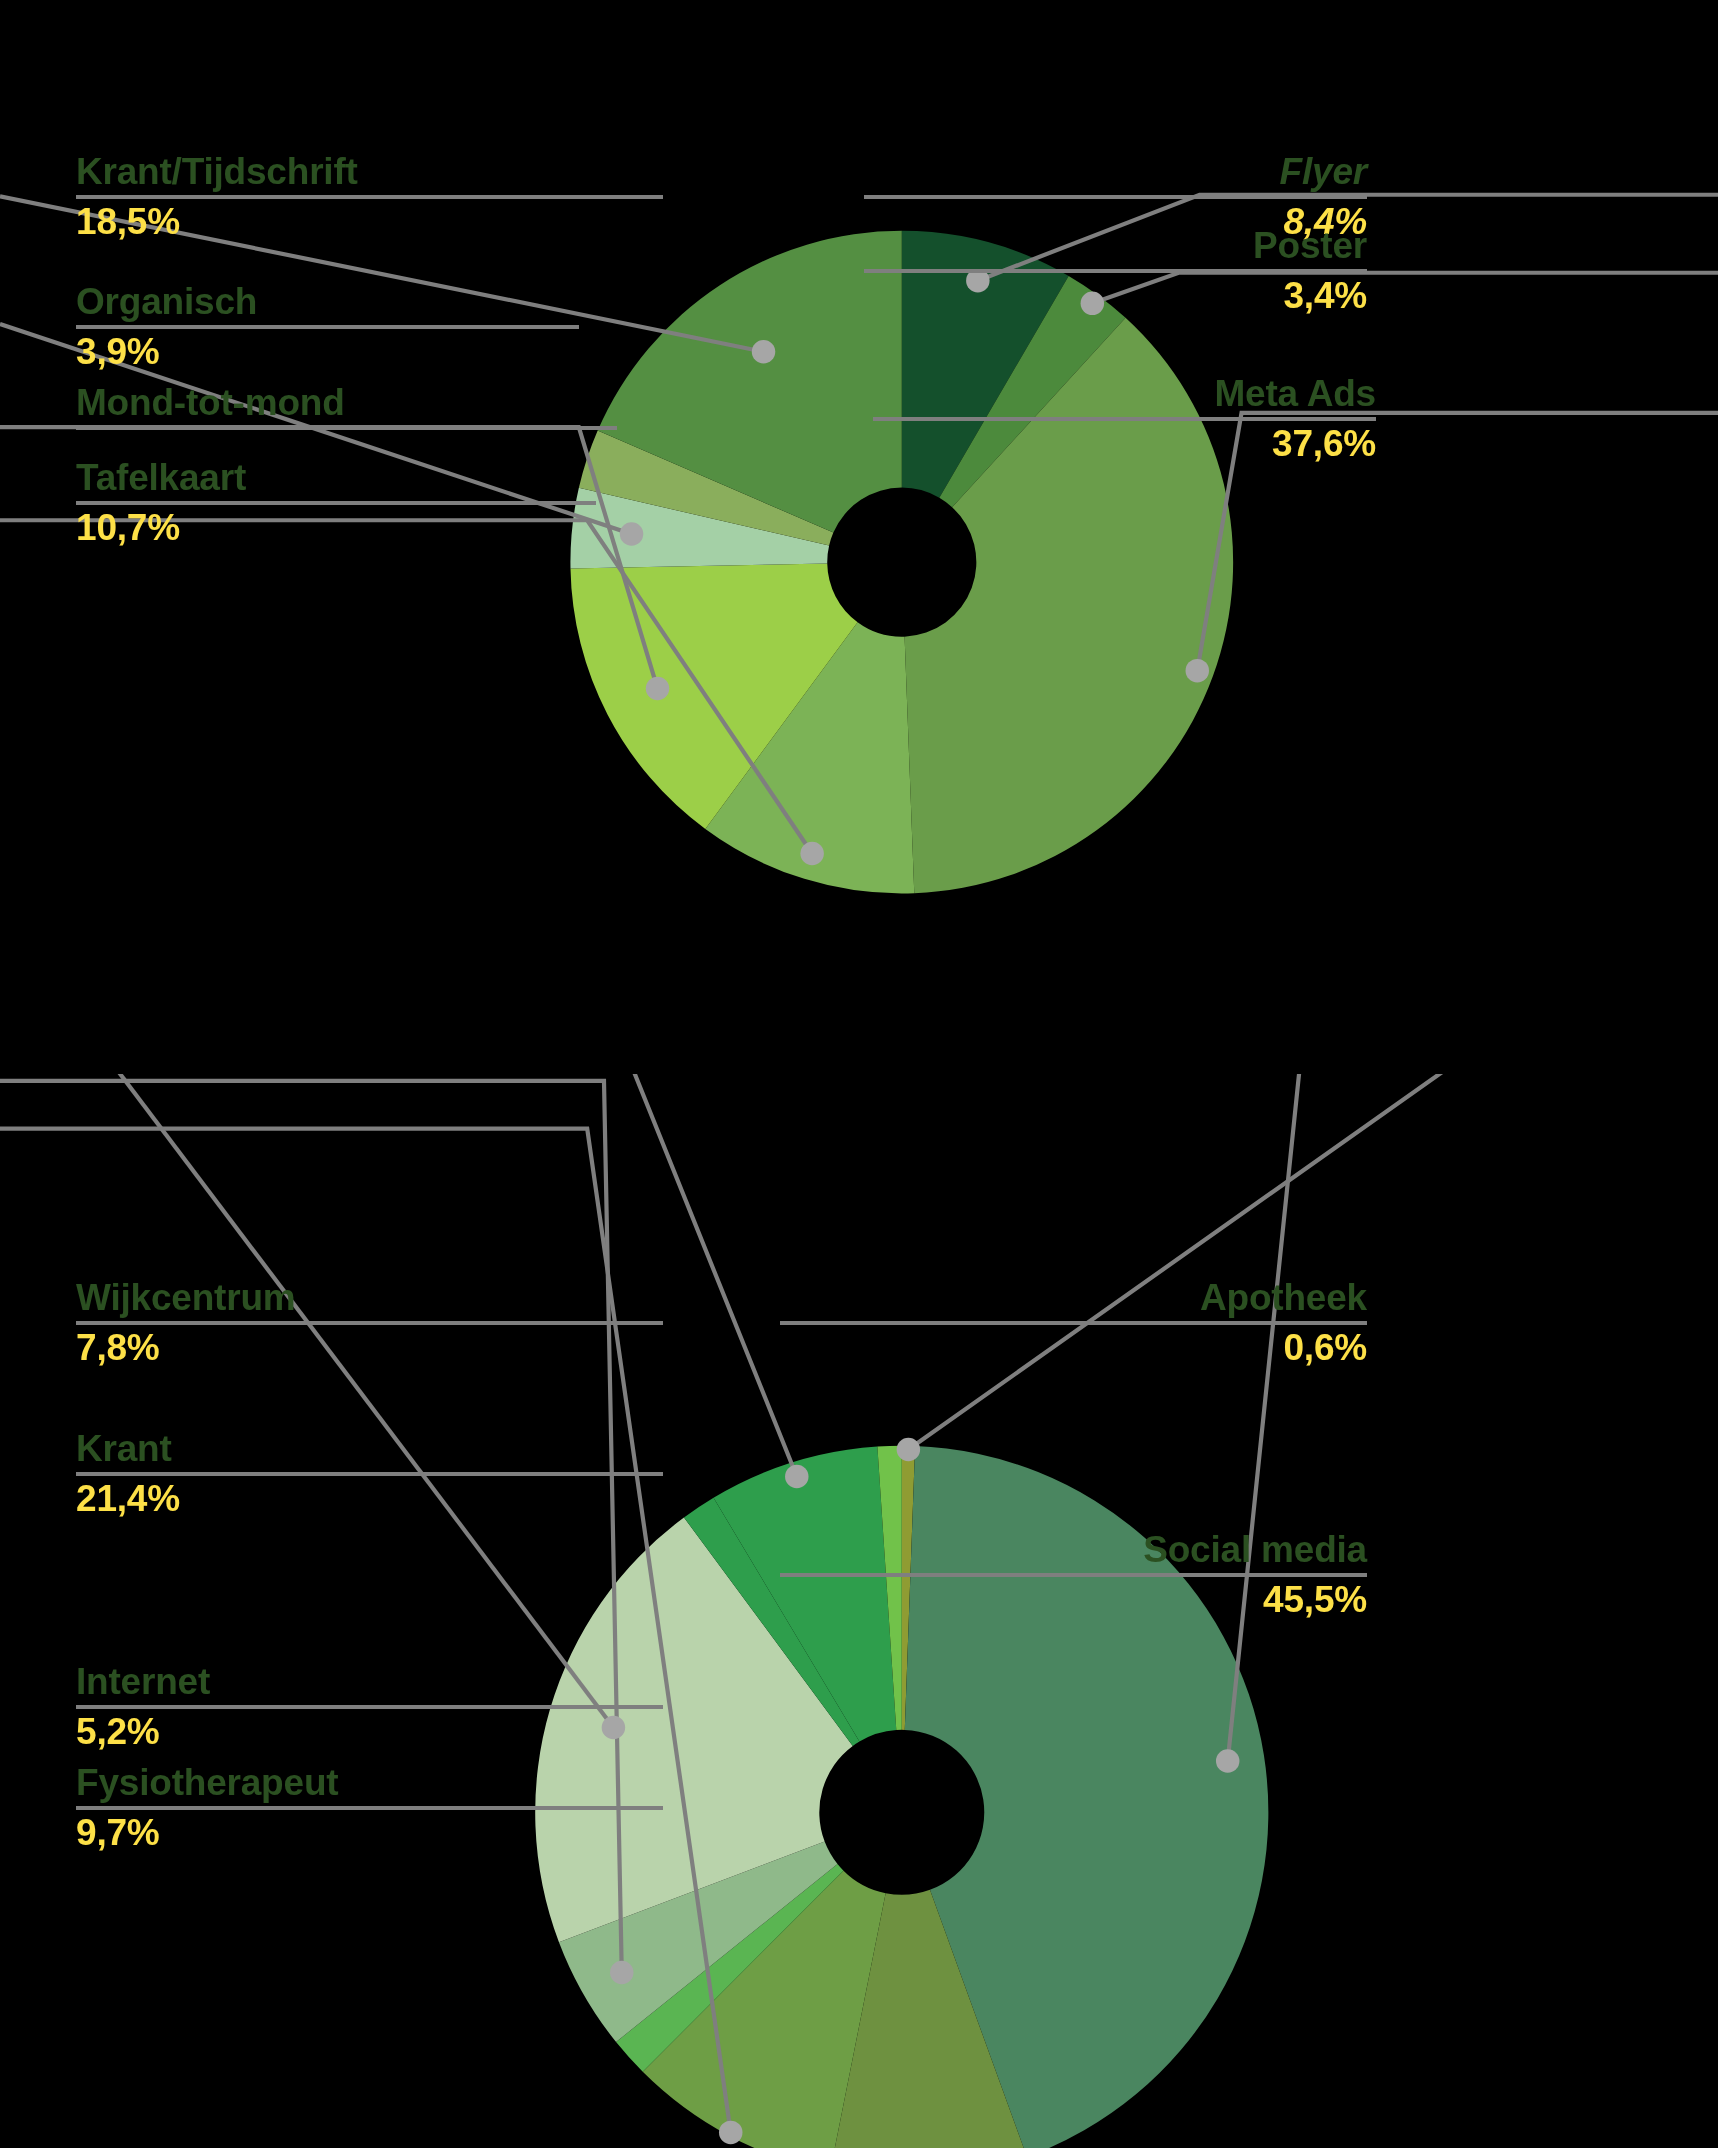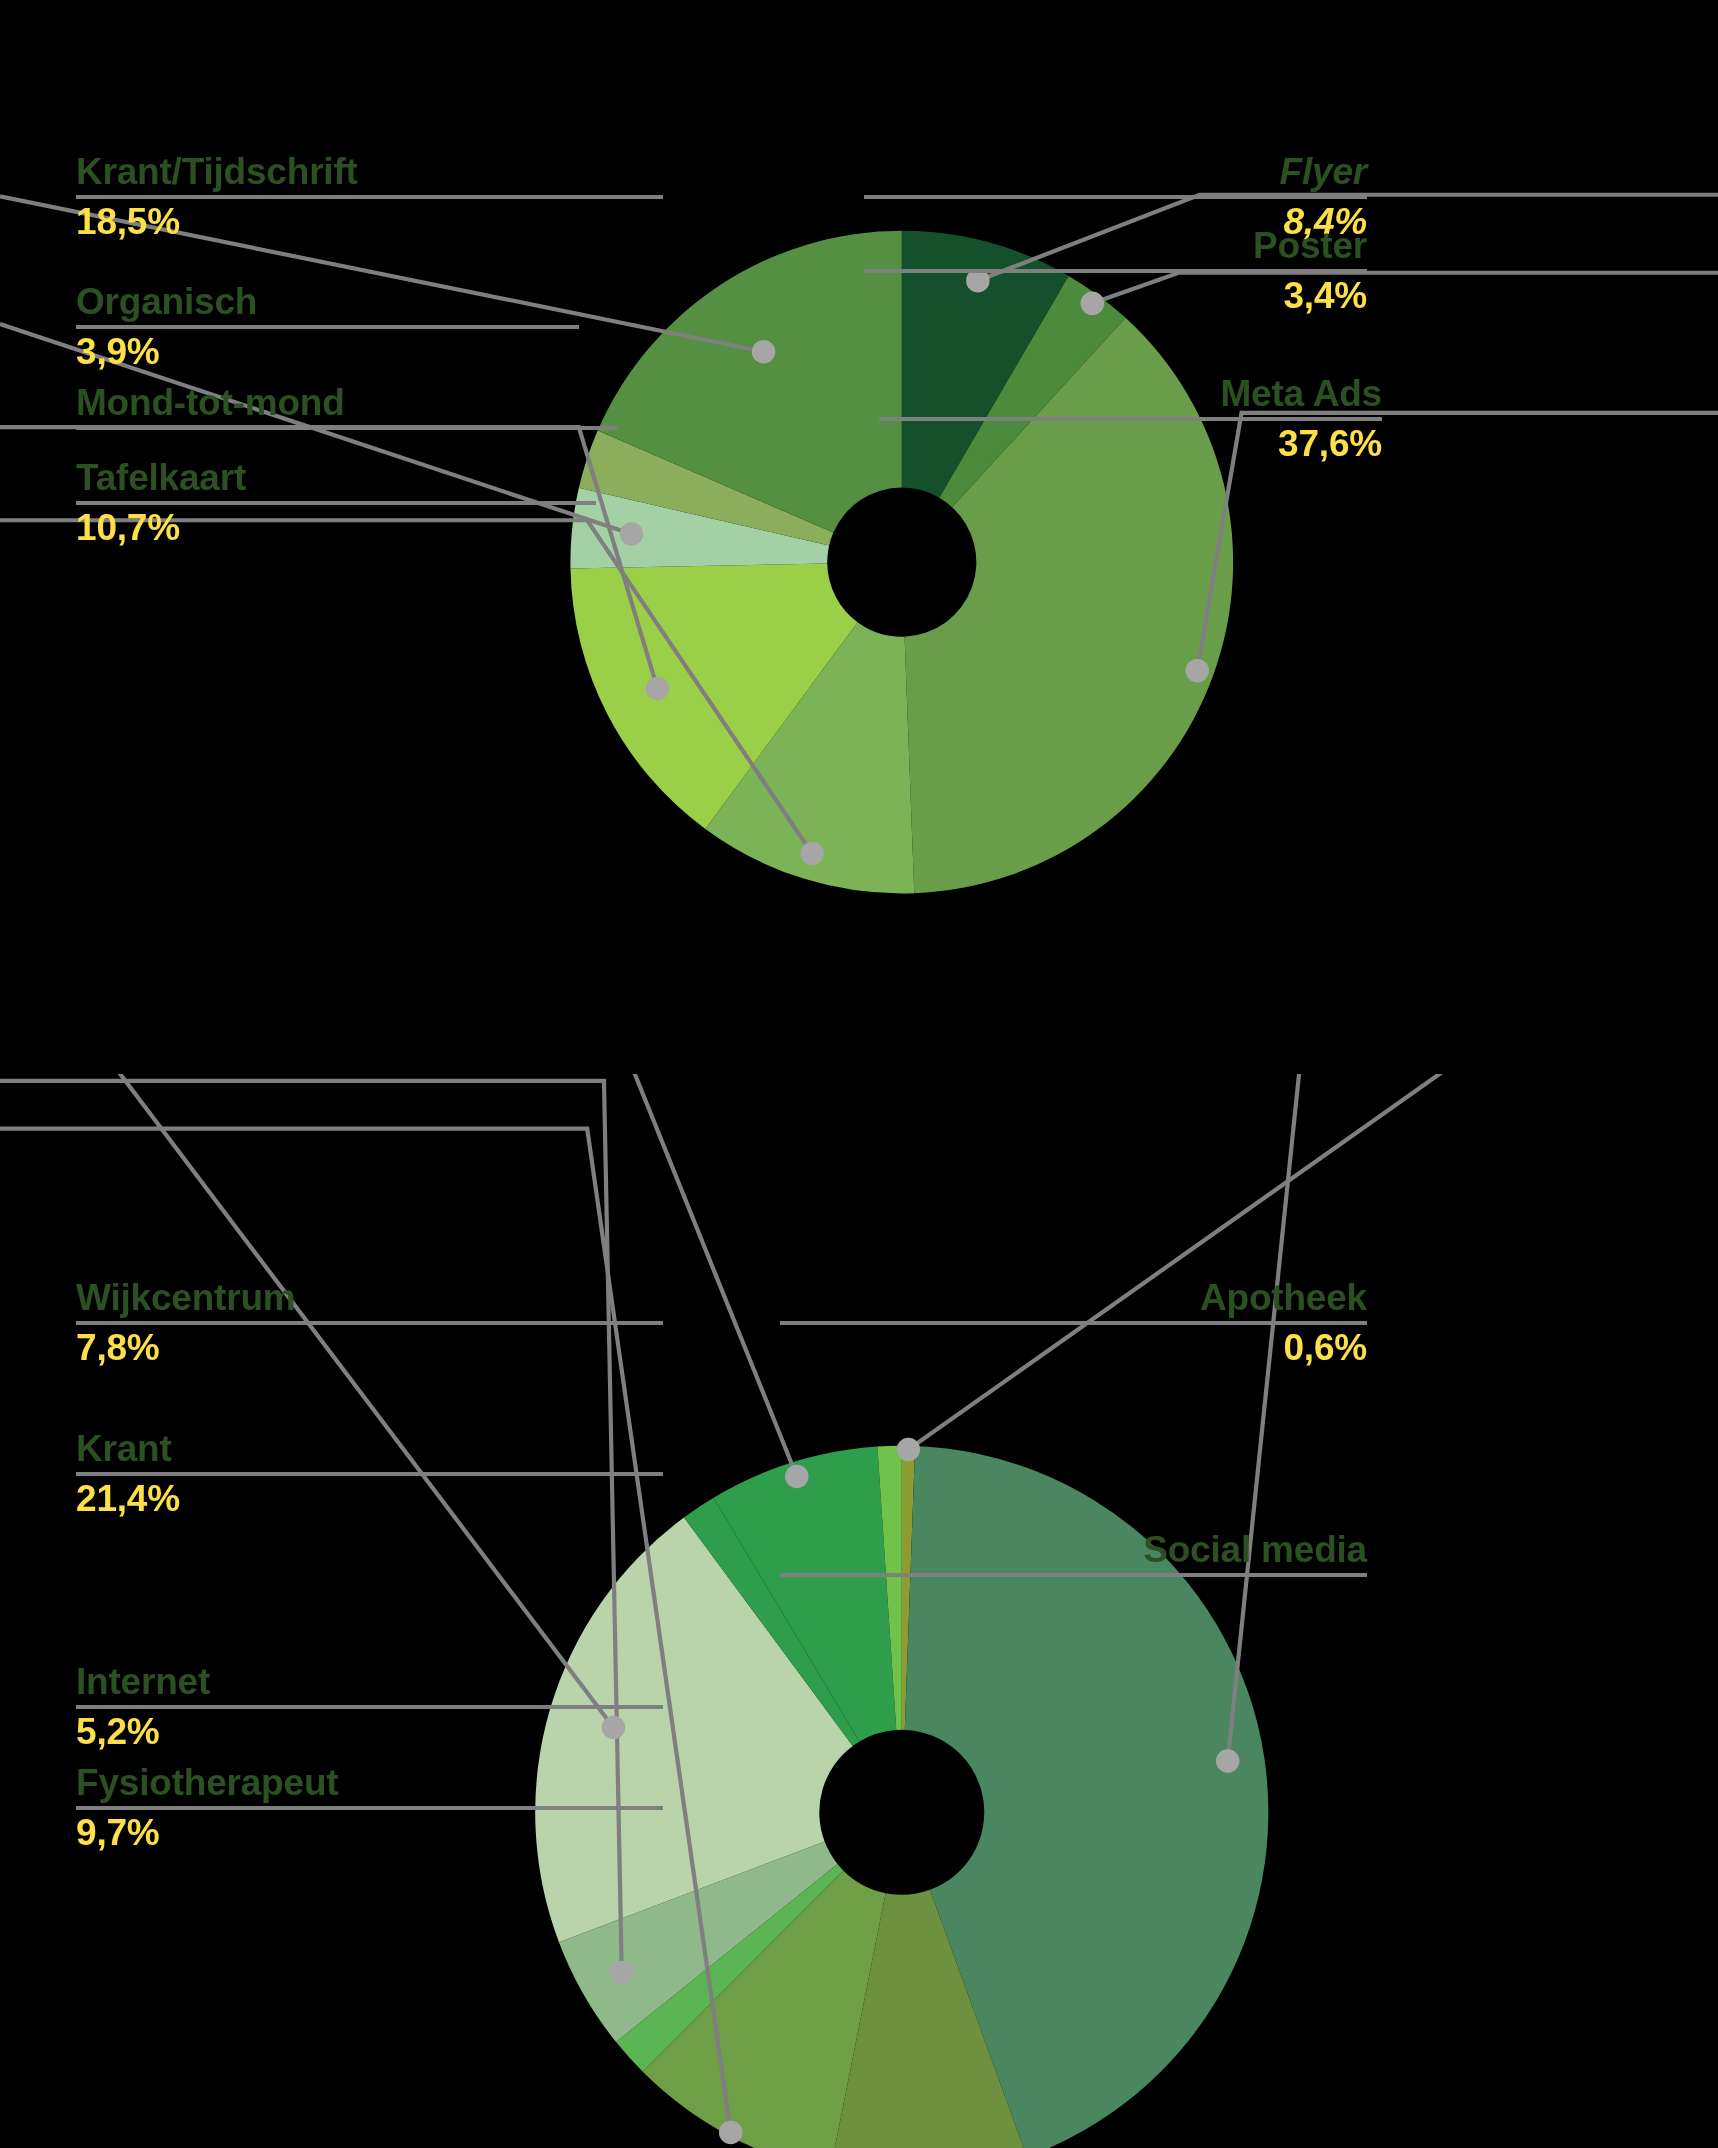--- a/index.html
+++ b/index.html
@@ -90,21 +90,21 @@
     <div class="rule"></div>
     <div class="val">8,4%</div>
   </div>
 
   <div class="lbl right" style="right:59px;top:225px;width:503px;">
     <div class="name">Poster</div>
     <div class="rule"></div>
     <div class="val">3,4%</div>
   </div>
 
-  <div class="lbl right" style="right:44px;top:373px;width:503px;">
+  <div class="lbl right" style="right:50px;top:373px;width:503px;">
     <div class="name">Meta Ads</div>
     <div class="rule"></div>
     <div class="val">37,6%</div>
   </div>
 </div>
 
 <div class="chart-block" id="chart-2">
 
   <svg class="donut-svg" id="svg2" viewBox="0 0 2048 1280">
       <path d="M1075 443 A437 437 0 0 1 1090.883204715689 443.288740919175 L1078.57372106103 781.7399667068144 A98.325 98.325 0 0 0 1075 781.675 Z" fill="#8f9c33"></path>
@@ -169,15 +169,16 @@
 
   <div class="lbl right" style="right:59px;top:203px;width:587px;">
     <div class="name">Apotheek</div>
     <div class="rule"></div>
     <div class="val">0,6%</div>
   </div>
 
   <div class="lbl right" style="right:59px;top:455px;width:587px;">
     <div class="name">Social media</div>
     <div class="rule"></div>
+    <div class="val">45,5%</div>
   </div>
 </div>
 
 
 </body></html>

